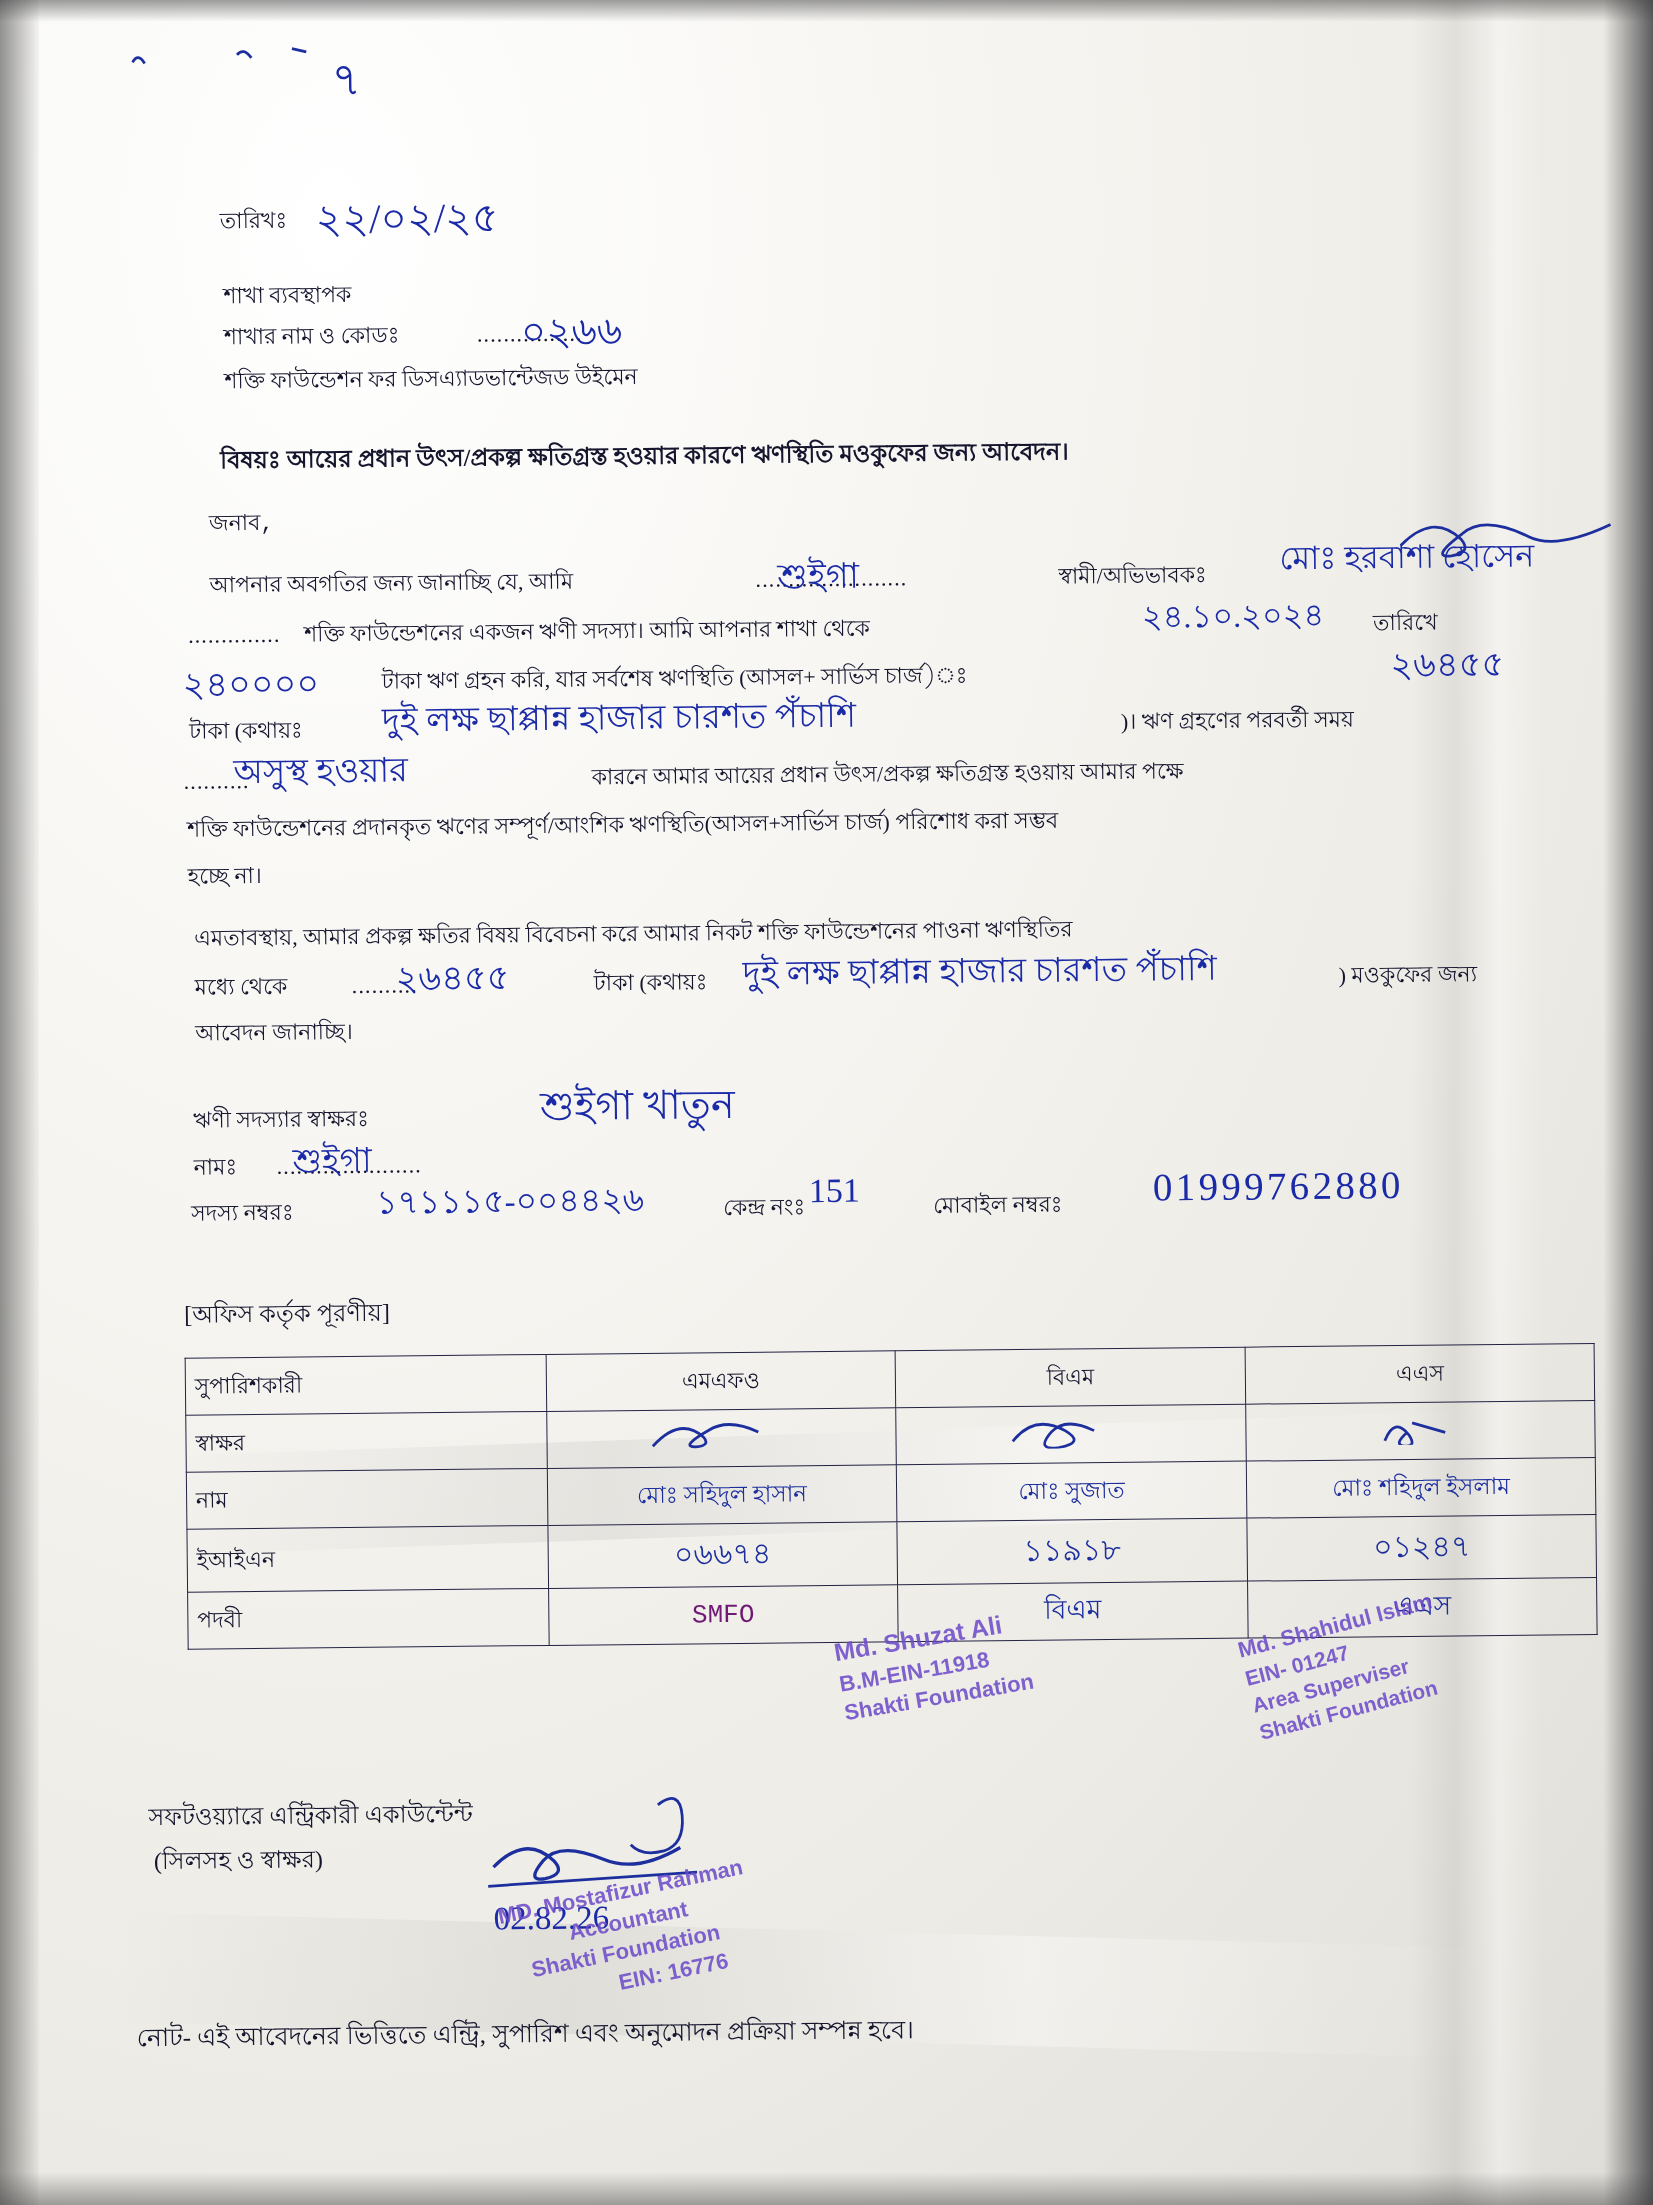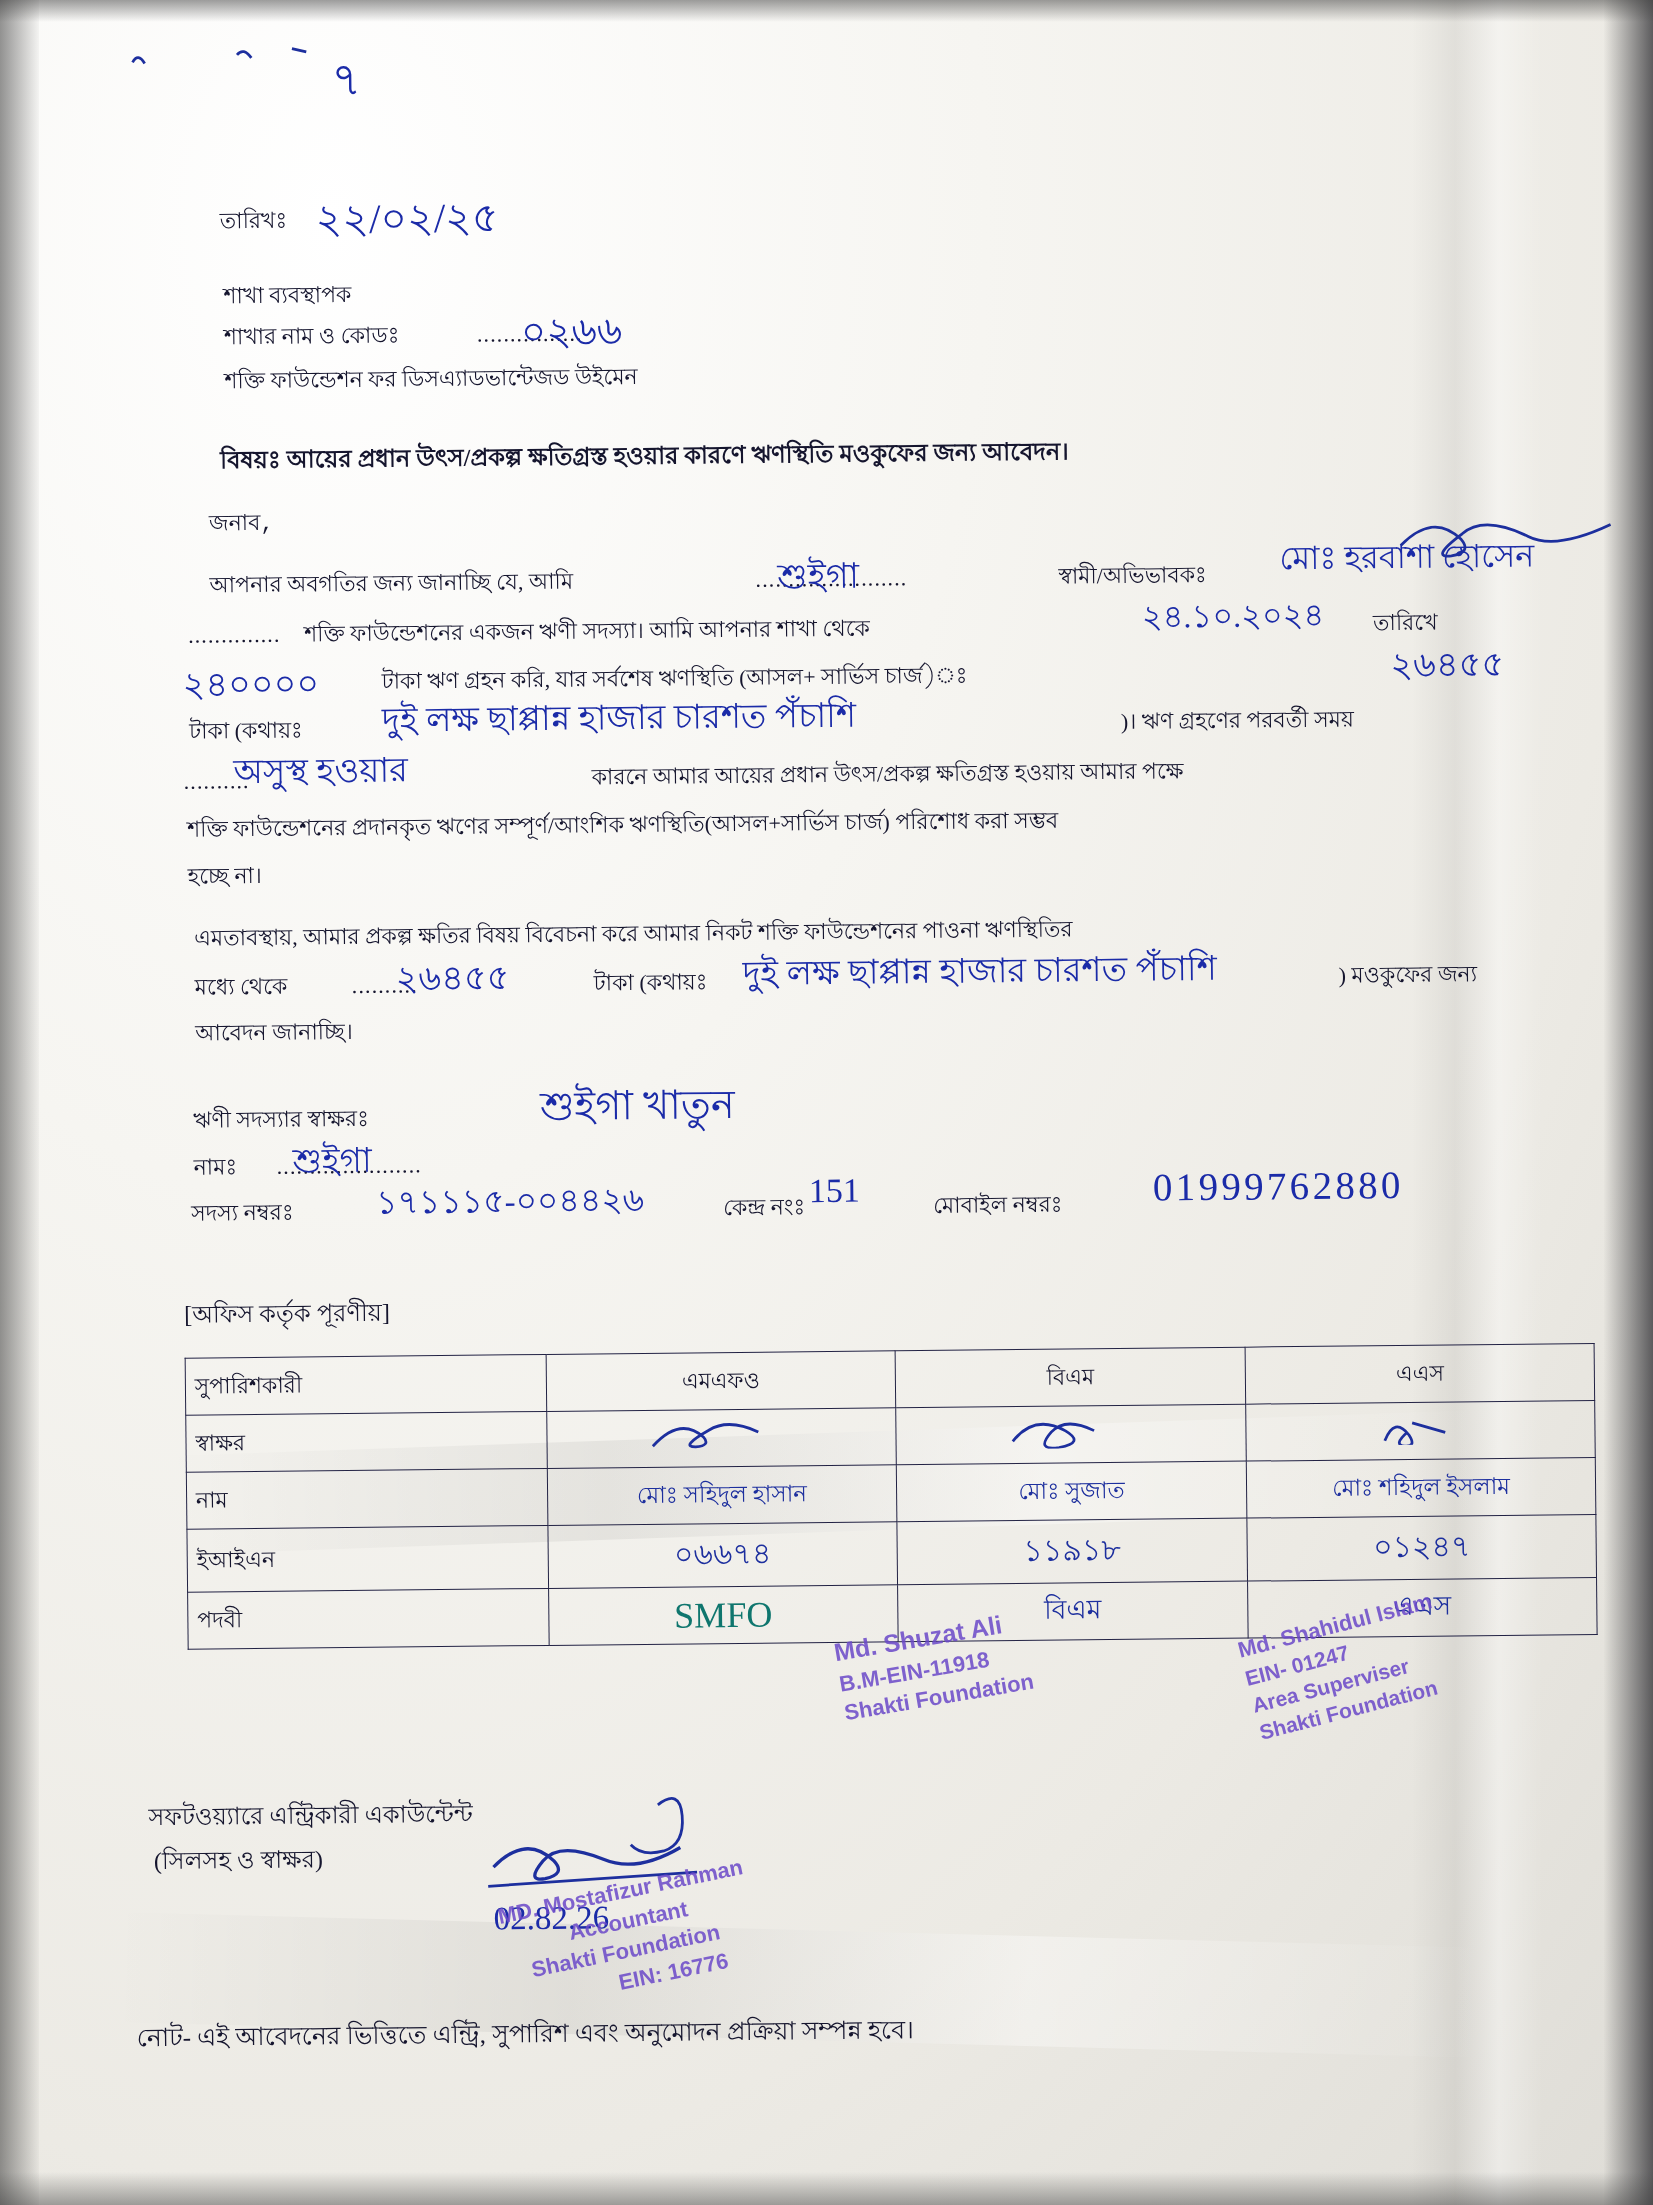--- a/index.html
+++ b/index.html
@@ -251,21 +251,21 @@
         <td class="cell-col">
           <span style="color:#1d2f9e;font-size:30px;">১১৯১৮</span>
         </td>
         <td class="cell-col">
           <span style="color:#1d2f9e;font-size:30px;">০১২৪৭</span>
         </td>
       </tr>
       <tr>
         <td class="cell-label">পদবী</td>
         <td class="cell-col">
-          <span style="color:#0f766e;font-size:36px;font-family:Liberation Serif, serif;">SMFO</span>
+          <span style="color:#701a75;font-size:26px;font-family:Liberation Mono, monospace;">SMFO</span>
         </td>
         <td class="cell-col">
           <span class="bn" style="color:#1d2f9e;font-size:26.5px;">বিএম</span>
         </td>
         <td class="cell-col">
           <span class="bn" style="color:#1d2f9e;font-size:26.5px;">এএস</span>
         </td>
       </tr>
     </tbody>
       </table>

